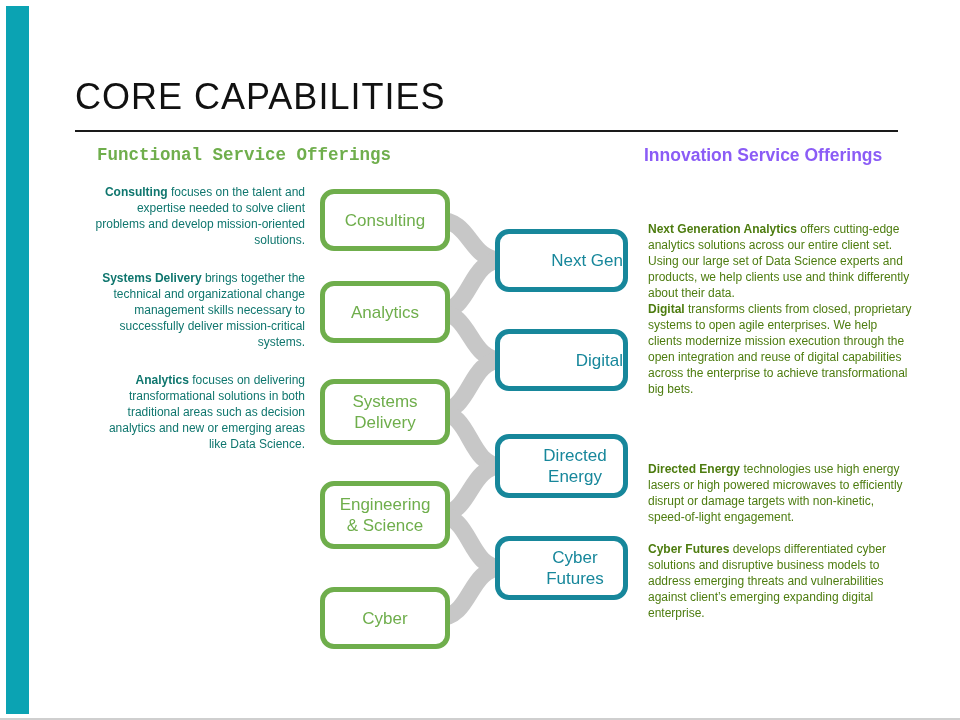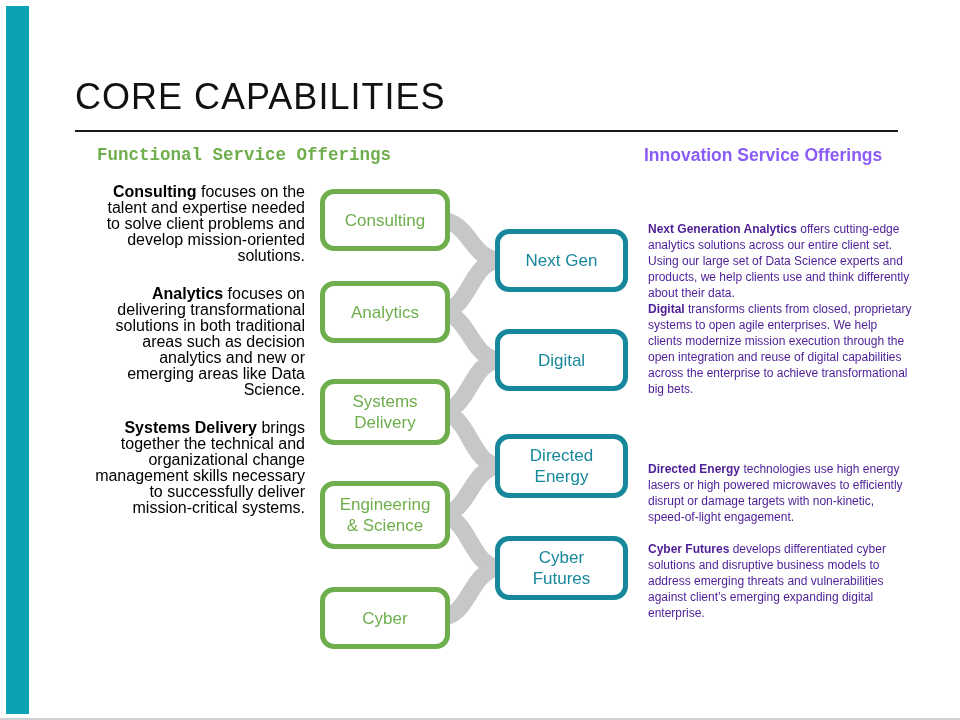--- a/index.html
+++ b/index.html
@@ -33,43 +33,43 @@
   
   .col-header{
     position:absolute;top:145px;
     font-size:17.5px;font-weight:bold;white-space:nowrap;
   }
   .col-header.functional{left:97px;color:#6fae4c;font-family:Liberation Mono, monospace;}
   .col-header.innovation{left:626px;color:#8b5cf6;margin-left:18px;}
   
   .left-col{
     position:absolute;left:93px;top:184px;width:212px;
-    text-align:right;color:#000000;
-    font-size:16px;line-height:16px;
+    text-align:right;color:#0f766e;
+    font-size:12px;line-height:16px;
   }
   .left-col p{margin:0 0 22px 0;}
   .right-col p{
     position:absolute;left:648px;width:264px;margin:0;
-    text-align:left;color:#4c1d95;
+    text-align:left;color:#4d7c0f;
     font-size:12px;line-height:16px;
   }
   .lead{font-weight:bold;}
   
   .ribbons{position:absolute;left:0;top:0;pointer-events:none;}
   .cap-box{
     position:absolute;
     background:#ffffff;
     display:flex;align-items:center;justify-content:center;
     text-align:center;
     font-size:17px;line-height:21px;
     box-sizing:border-box;
   }
   .cap-box span{display:inline-block;max-width:96px;}
   .fbox{border:5px solid #6fae4c;border-radius:14px;color:#6fae4c;width:130px;}
-  .ibox{border:5px solid #17879b;border-radius:14px;color:#17879b;width:133px;}
+  .ibox{border:5px solid #17879b;border-radius:14px;color:#17879b;width:133px;justify-content:flex-end;}
   .b-consulting{left:320px;top:189px;height:62px;}
   .b-analytics {left:320px;top:281px;height:62px;}
   .b-systems   {left:320px;top:379px;height:66px;}
   .b-engsci    {left:320px;top:481px;height:68px;}
   .b-cyber     {left:320px;top:587px;height:62px;}
   .b-nextgen   {left:495px;top:229px;height:63px;}
   .b-digital   {left:495px;top:329px;height:62px;}
   .b-denergy   {left:495px;top:434px;height:64px;}
   .b-cfutures  {left:495px;top:536px;height:64px;}
 </style>
@@ -81,22 +81,22 @@
   <div class="side-bar"></div>
 
   <div class="title">CORE CAPABILITIES</div>
   <div class="title-rule"></div>
 
   <div class="col-header functional">Functional Service Offerings</div>
   <div class="col-header innovation">Innovation Service Offerings</div>
 
   <div class="left-col">
     <p><span class="lead">Consulting</span><span> focuses on the talent and expertise needed to solve client problems and develop mission-oriented solutions.</span></p>
+    <p><span class="lead">Systems Delivery</span><span> brings together the technical and organizational change management skills necessary to successfully deliver mission-critical systems.</span></p>
     <p><span class="lead">Analytics</span><span> focuses on delivering transformational solutions in both traditional areas such as decision analytics and new or emerging areas like Data Science.</span></p>
-    <p><span class="lead">Systems Delivery</span><span> brings together the technical and organizational change management skills necessary to successfully deliver mission-critical systems.</span></p>
   </div>
 
   <div class="right-col">
     <p style="top:221px"><span class="lead">Next Generation Analytics</span><span> offers cutting-edge analytics solutions across our entire client set. Using our large set of Data Science experts and products, we help clients use and think differently about their data.</span></p>
     <p style="top:301px"><span class="lead">Digital</span><span> transforms clients from closed, proprietary systems to open agile enterprises.  We help clients modernize mission execution through the open integration and reuse of digital capabilities across the enterprise to achieve transformational big bets.</span></p>
     <p style="top:461px"><span class="lead">Directed Energy</span><span> technologies use high energy lasers or high powered microwaves to efficiently disrupt or damage targets with non-kinetic, speed-of-light engagement.</span></p>
     <p style="top:541px"><span class="lead">Cyber Futures</span><span> develops differentiated cyber solutions and disruptive business models to address emerging threats and vulnerabilities against client’s emerging expanding digital enterprise.</span></p>
   </div>
 
   <svg class="ribbons" width="960" height="720" viewBox="0 0 960 720">

